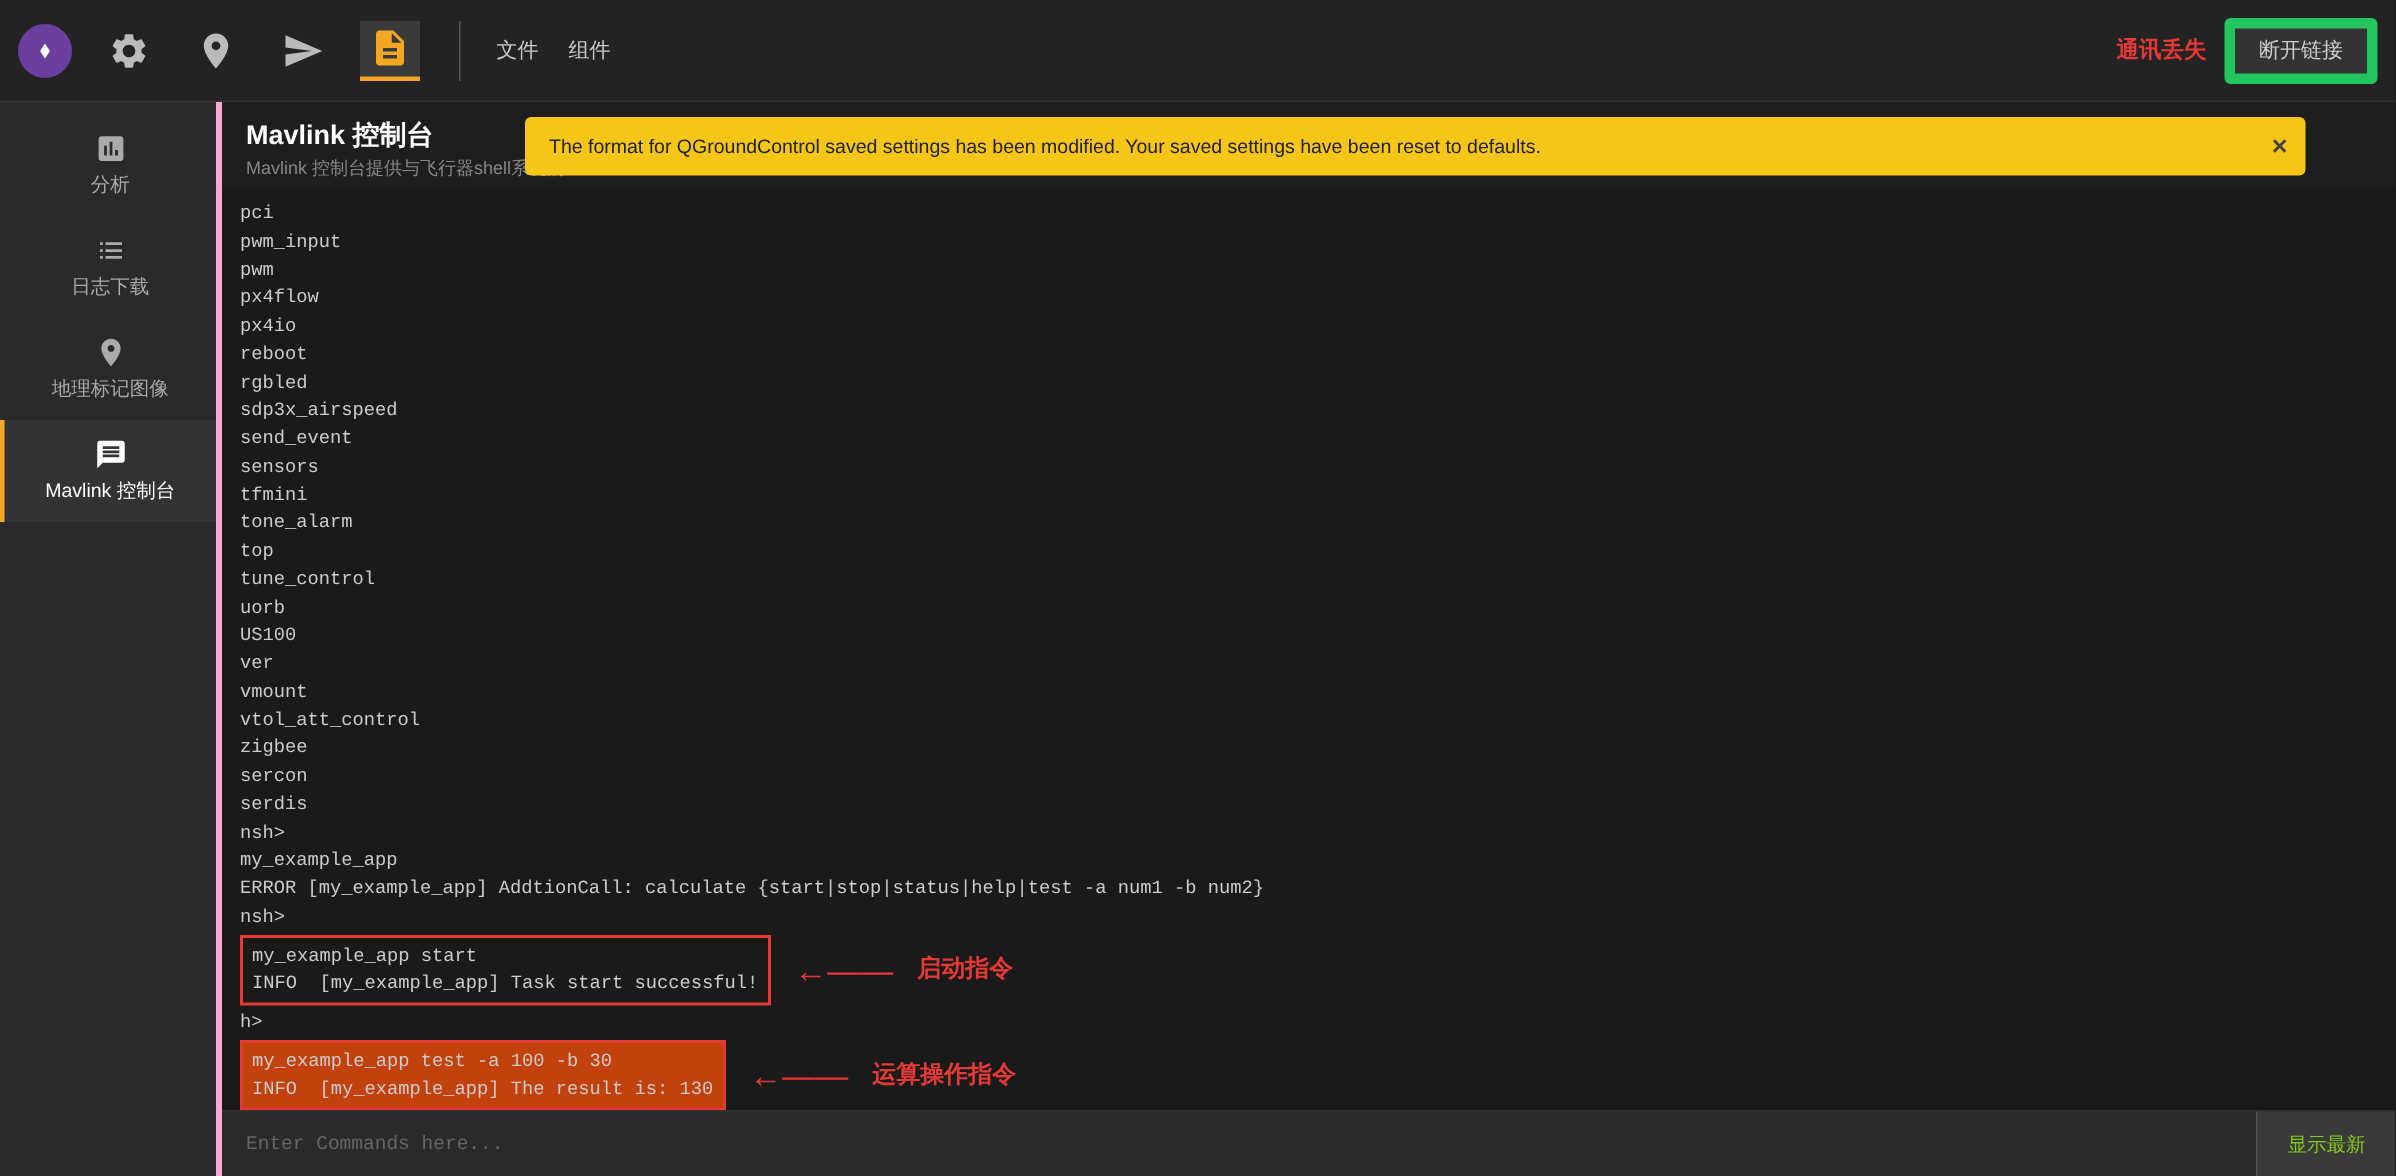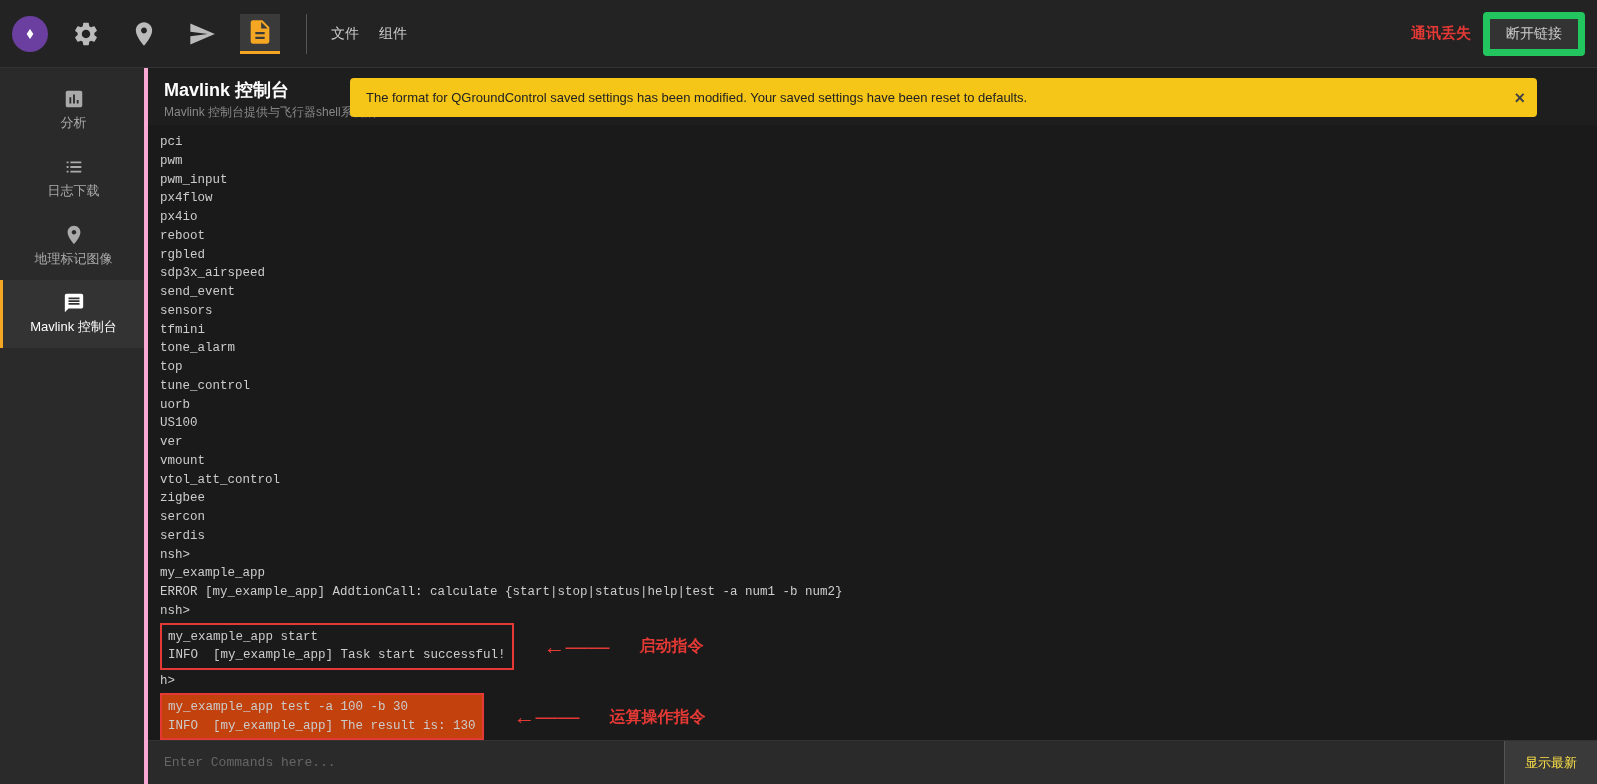--- a/index.html
+++ b/index.html
@@ -190,21 +190,21 @@
     .console-output::-webkit-scrollbar-thumb {
       background: #555;
     }
 
     .console-line {
       white-space: pre;
     }
     .annotation-row {
       display: flex;
       align-items: center;
-      gap: 30px;
+      gap: 16px;
       margin: 2px 0;
     }
     .annotation-label {
       color: #e53935;
       font-family: 'Segoe UI', Arial, sans-serif;
       font-size: 16px;
       font-weight: bold;
       white-space: nowrap;
     }
 
@@ -226,21 +226,21 @@
       padding: 0 16px;
       font-family: 'Courier New', Courier, monospace;
     }
     .command-input::placeholder {
       color: #666;
     }
     .send-btn {
       height: 100%;
       padding: 0 20px;
       background: #3a3a3a;
-      color: #fde047;
+      color: #84cc16;
       border: none;
       border-left: 1px solid #555;
       cursor: pointer;
       font-size: 13px;
     }
 
     
     .logo-circle {
       width: 36px;
       height: 36px;
@@ -337,22 +337,22 @@
   </div>
 
   <div class="content-area">
     <div class="panel-header">
       <div class="panel-title">Mavlink 控制台</div>
       <div class="panel-subtitle">Mavlink 控制台提供与飞行器shell系统的...</div>
     </div>
 
     <div class="console-output">
       <div class="console-line">pci</div>
+      <div class="console-line">pwm_input</div>
       <div class="console-line">pwm</div>
-      <div class="console-line">pwm_input</div>
       <div class="console-line">px4flow</div>
       <div class="console-line">px4io</div>
       <div class="console-line">reboot</div>
       <div class="console-line">rgbled</div>
       <div class="console-line">sdp3x_airspeed</div>
       <div class="console-line">send_event</div>
       <div class="console-line">sensors</div>
       <div class="console-line">tfmini</div>
       <div class="console-line">tone_alarm</div>
       <div class="console-line">top</div>

